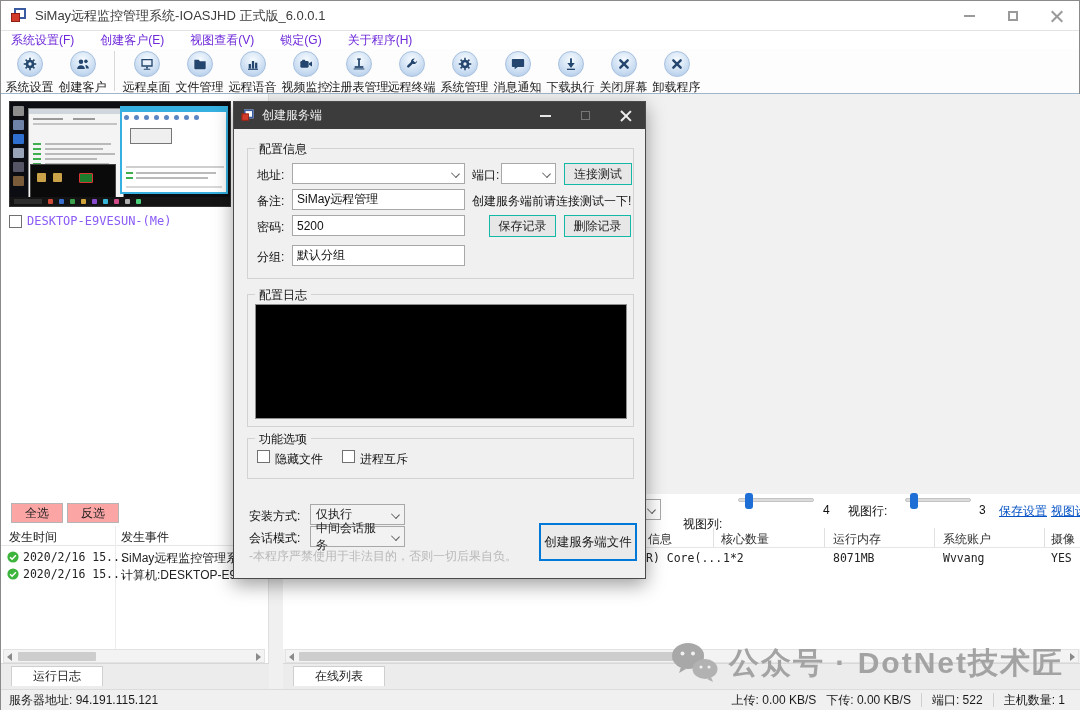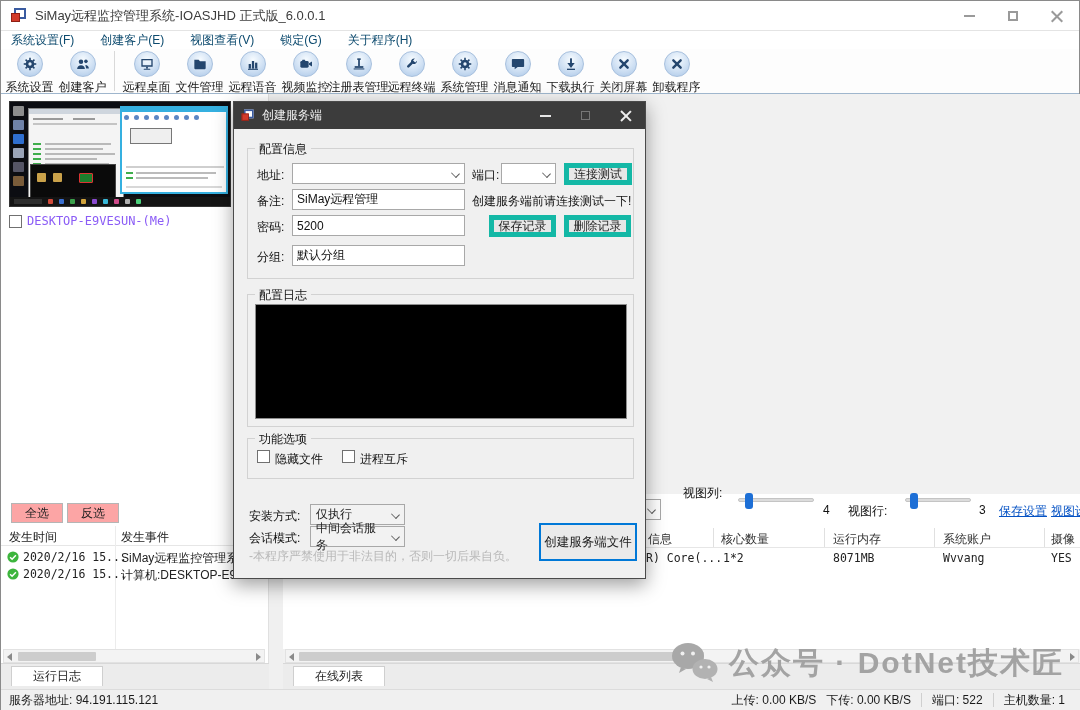--- a/index.html
+++ b/index.html
@@ -16,21 +16,21 @@
   .winctl { position:absolute; top:0; right:0; height:30px; display:flex; }
   .winctl .wbtn { width:44px; height:30px; display:flex; align-items:center; justify-content:center; }
   .g-min { width:11px; height:2px; background:#9a9a9a; }
   .g-max { width:10px; height:10px; border:2px solid #9a9a9a; }
   .g-close { position:relative; width:12px; height:12px; }
   .g-close:before,.g-close:after { content:""; position:absolute; left:5px; top:-1px; width:2px; height:15px; background:#9a9a9a; }
   .g-close:before { transform:rotate(45deg);} .g-close:after{ transform:rotate(-45deg);}
 
   
   .menubar { position:absolute; left:0; top:30px; width:100%; height:18px; background:#ffffff; display:flex; align-items:center; padding-left:10px; gap:26px; }
-  .menu-item { color:#0c4a6e; font-size:12px; }
+  .menu-item { color:#6d28d9; font-size:12px; }
 
   
   .toolbar { position:absolute; left:0; top:48px; width:100%; height:45px; background:#fdfdfd; border-bottom:1px solid #9fb6cd; display:flex; align-items:flex-start; padding-left:2px; }
   .tb-item { width:53px; display:flex; flex-direction:column; align-items:center; padding-top:2px; cursor:default; }
   .tb-ico { width:26px; height:26px; border-radius:50%; border:1px solid #a7c0de;
             background:radial-gradient(circle at 50% 32%, #f6fbff 0%, #cfe0f3 55%, #a9c6e7 100%);
             display:flex; align-items:center; justify-content:center; }
   .tb-ico svg { width:16px; height:16px; }
   .tb-label { margin-top:2px; font-size:12px; color:#1a1a1a; white-space:nowrap; }
   .tb-sep { width:1px; height:40px; background:#d9d9d9; margin:2px 5px 0 5px; }
@@ -81,21 +81,21 @@
   .dlg-ctl .wbtn { width:40px; height:27px; display:flex; align-items:center; justify-content:center; }
   .dg-min { width:11px; height:2px; background:#e6e6e6; }
   .dg-max { width:9px; height:9px; border:1.5px solid #777; }
   .dg-close { position:relative; width:11px; height:11px; }
   .dg-close:before,.dg-close:after { content:""; position:absolute; left:5px; top:-1px; width:1.8px; height:14px; background:#eee; }
   .dg-close:before { transform:rotate(45deg);} .dg-close:after{ transform:rotate(-45deg);}
   .group { position:absolute; border:1px solid #d2d2d2; }
   .legend { position:absolute; top:-8px; left:7px; background:#f0f0f0; padding:0 4px; font-size:12px; color:#111; }
   .dlabel { position:absolute; font-size:12px; color:#111; white-space:nowrap; }
   .tbx { position:absolute; height:21px; background:#fff; border:1px solid #a8a8a8; font-size:12px; font-family:"Liberation Sans","DejaVu Sans",sans-serif; padding:0 4px; color:#111; }
-  .dbtn { position:absolute; background:#e7e7e7; border:5px solid #14b8a6; font-size:12px; display:flex; align-items:center; justify-content:center; }
+  .dbtn { position:absolute; background:#e7e7e7; border:1px solid #14b8a6; font-size:12px; display:flex; align-items:center; justify-content:center; }
   .blackbox { position:absolute; background:#000; border:1px solid #8e8e8e; }
   .hint { position:absolute; font-size:12px; color:#111; white-space:nowrap; }
   .disc { position:absolute; font-size:12px; color:#b8b8b8; white-space:nowrap; }
   .create-btn { position:absolute; left:305px; top:421px; width:98px; height:38px; background:#eaeaea; border:2px solid #0078d7; font-size:12.5px; display:flex; align-items:center; justify-content:center; }
 
   
   .statusbar { position:absolute; left:0; top:688px; width:1080px; height:21px; background:#f0f0f0; border-top:1px solid #dcdcdc; display:flex; align-items:center; font-size:12px; color:#1a1a1a; }
   .sb-left { margin-left:8px; }
   .sb-right { position:absolute; right:16px; display:flex; align-items:center; gap:10px;margin-left:14px; }
   .sb-div { width:1px; height:14px; background:#cfcfcf; }
@@ -405,21 +405,21 @@
     </div>
   </div>
 
   <div class="right-panel">
     <div class="rp-white"></div>
 
     <div class="combo" style="position:absolute;left:278px;top:405px;width:100px;">
       <span class="chev"></span>
     </div>
 
-    <span class="dlabel" style="left:400px;top:391px;">视图列:</span>
+    <span class="dlabel" style="left:400px;top:422px;">视图列:</span>
     <div class="slider-track" style="left:455px;top:404px;width:76px;">
       <div class="slider-thumb" style="left:6px;top:-6px;"></div>
     </div>
     <span class="dlabel" style="left:540px;top:409px;">4</span>
     <span class="dlabel" style="left:565px;top:409px;">视图行:</span>
     <div class="slider-track" style="left:622px;top:404px;width:66px;">
       <div class="slider-thumb" style="left:4px;top:-6px;"></div>
     </div>
     <span class="dlabel" style="left:696px;top:409px;">3</span>
     <span class="link" style="position:absolute;left:716px;top:409px;">保存设置</span>

